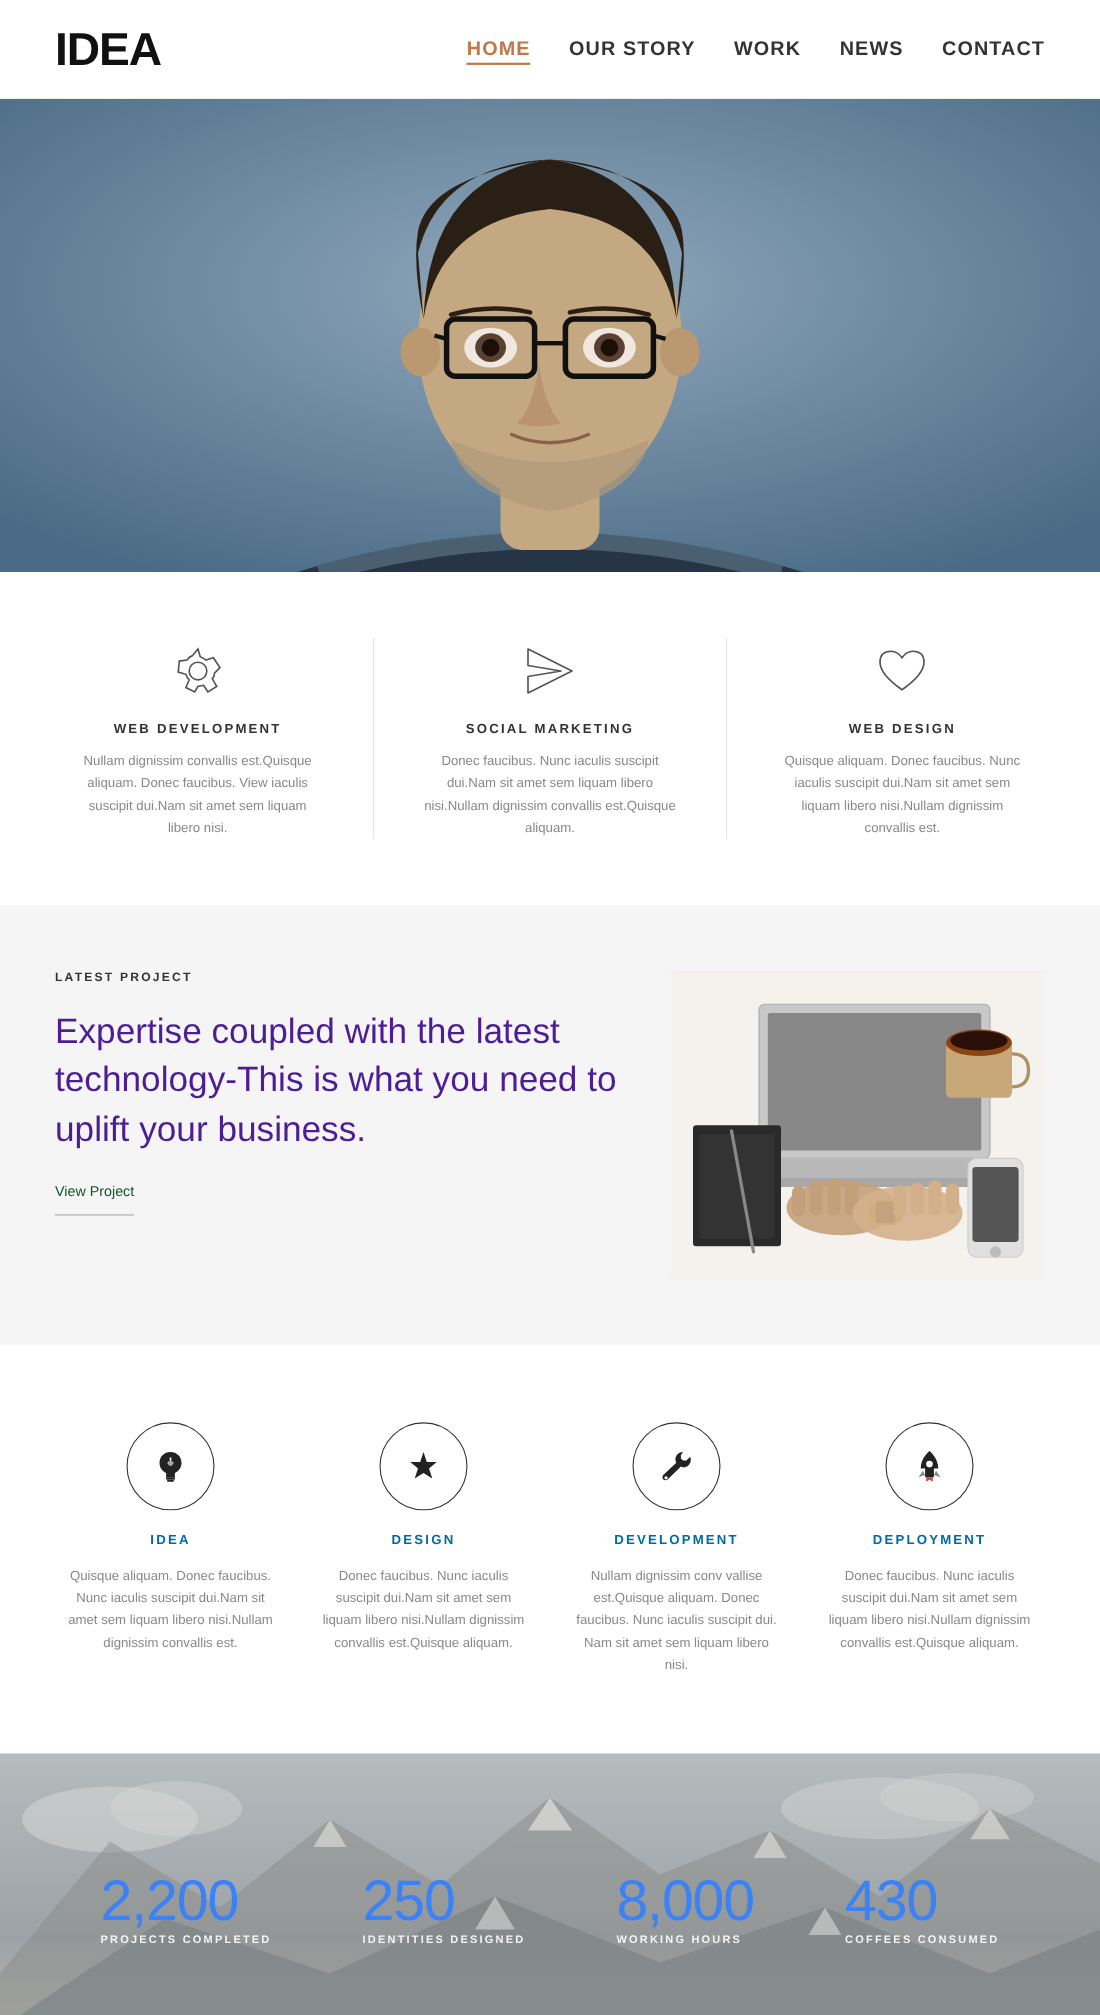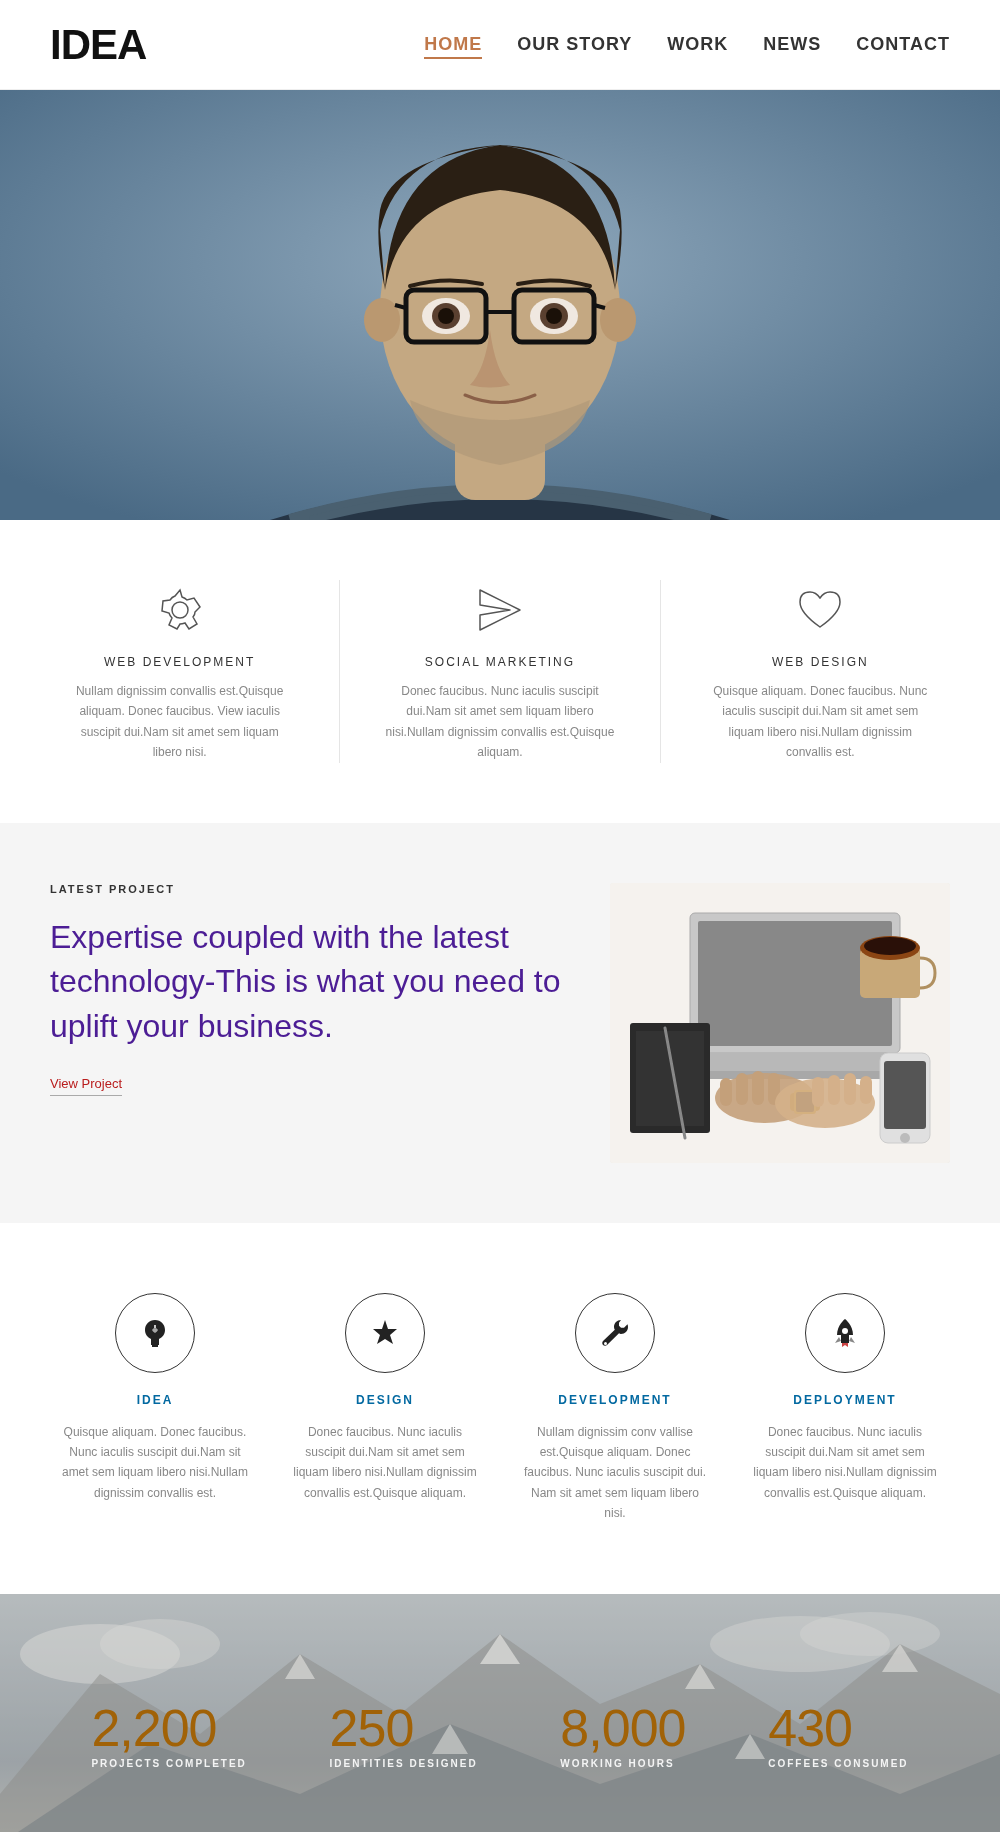--- a/index.html
+++ b/index.html
@@ -85,21 +85,21 @@
       width: 50px;
       height: 50px;
       stroke: #555;
       fill: none;
       stroke-width: 1.5;
     }
     .service-title {
       font-size: 12px;
       letter-spacing: 2px;
       color: #333;
-      font-weight: 400;
+      font-weight: 700;
       margin-bottom: 12px;
     }
     .service-desc {
       font-size: 12px;
       color: #888;
       line-height: 1.7;
     }
 
     
     .latest-project {
@@ -120,24 +120,24 @@
     }
     .project-heading {
       font-size: 32px;
       color: #4c1d95;
       font-weight: 400;
       line-height: 1.4;
       margin-bottom: 25px;
     }
     .project-link {
       font-size: 13px;
-      color: #b91c1c;
+      color: #14532d;
       text-decoration: none;
       border-bottom: 1px solid #aaa;
-      padding-bottom: 4px;
+      padding-bottom: 14px;
     }
     .project-image {
       width: 340px;
       height: 280px;
       background: #e0e0e0;
       border-radius: 3px;
       overflow: hidden;
       display: flex;
       align-items: center;
       justify-content: center;
@@ -223,21 +223,21 @@
       align-items: center;
       justify-content: space-around;
       padding: 0 50px;
     }
     .stat-item {
       text-align: left;
     }
     .stat-number {
       font-size: 52px;
       font-weight: 300;
-      color: #a16207;
+      color: #3b82f6;
       letter-spacing: -1px;
     }
     .stat-label {
       font-size: 10px;
       letter-spacing: 2px;
       color: #fff;
       opacity: 0.9;
       font-weight: 600;
     }
 

